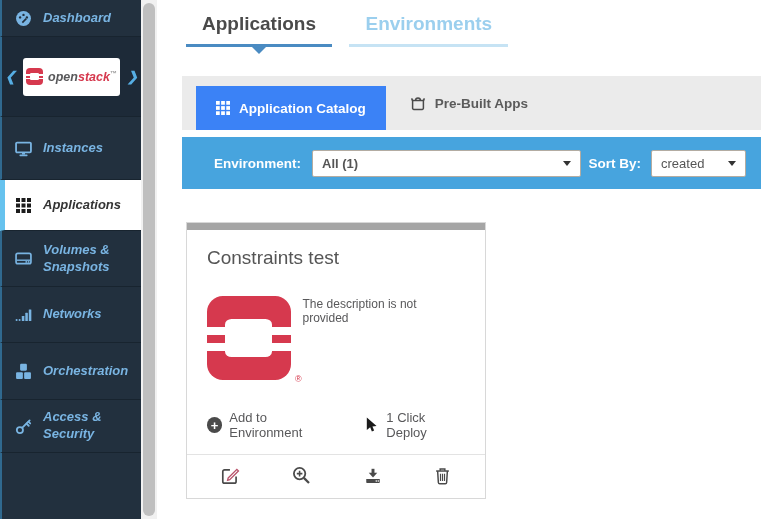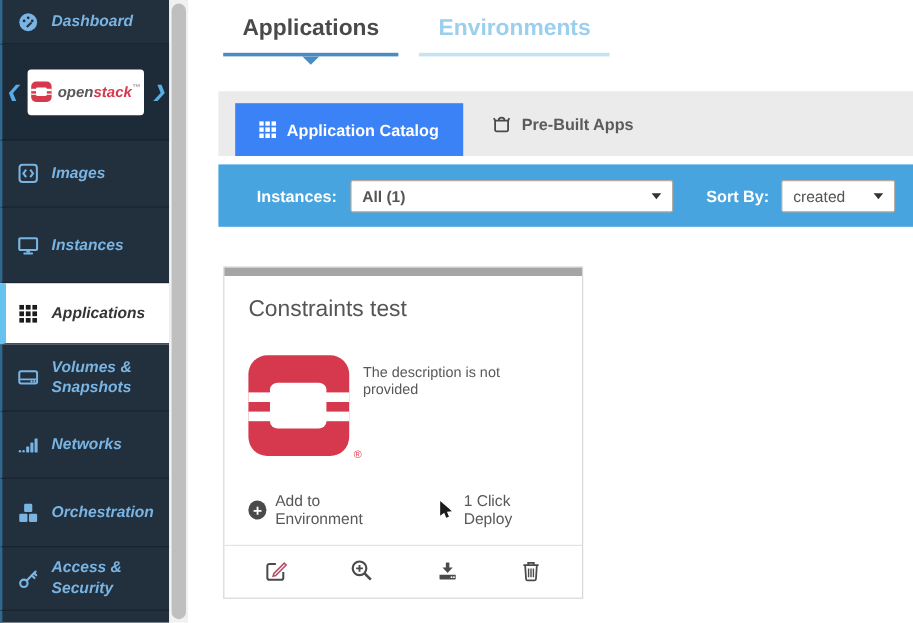--- a/index.html
+++ b/index.html
@@ -83,21 +83,21 @@
                     border-right:4.5px solid transparent; border-top:5.5px solid #333; }
   .sel-cat { margin-left:11px; width:269px;font-weight:bold; }
   .sel-sort { margin:0 15px 0 10px; width:95px; }
 
   
   .card { position:absolute; left:29px; top:222px; width:300px; background:#fff;
           border:1px solid #d8d8d8; }
   .card-strip { height:7px; background:#a5a5a5; }
   .card-title { margin:17px 20px 12px; font-size:19px; color:#555; }
   .card-body { display:flex; margin:27px 20px 0; }
-  .card-desc { font-size:12px; color:#58585a; margin:7px 0 0 12px; }
+  .card-desc { font-size:12px; color:#58585a; margin:1px 0 0 12px; }
   .card-actions { display:flex; align-items:center; margin:30px 20px 14px;
                   font-size:13px; color:#58585a; }
   .action { display:flex; align-items:center; gap:7px; cursor:pointer; }
   .action + .action { margin-left:26px; }
   .plus-circle { width:16px; height:16px; border-radius:50%; background:#4a4a4a;
                  color:#fff; display:flex; align-items:center; justify-content:center;
                  font-size:13px; font-weight:bold; line-height:1; }
   .card-footer { border-top:1px solid #e3e3e3; display:flex;
                  justify-content:space-between; align-items:center;
                  padding:11px 34px 13px; }
@@ -127,30 +127,20 @@
       <span class="oslogo mini">
           <span class="bar bar1"></span>
           <span class="bar bar2"></span>
           <span class="ctr"></span>
         </span>
       <span class="logo-text"><span>open</span><span class="red">stack</span><span class="tm">™</span></span>
     </div>
     <span class="chev">❯</span>
   </div>
 
-  <div class="nav-item ni-1">
-    <span class="nav-icon">
-      <svg width="17" height="17" viewBox="0 0 16 16" fill="none" stroke="currentColor" stroke-width="1.6">
-          <rect x="1.2" y="1.2" width="13.6" height="13.6" rx="2.4"></rect>
-          <path d="M6.4 5 L4.2 8 L6.4 11"></path>
-          <path d="M9.6 5 L11.8 8 L9.6 11"></path>
-        </svg>
-    </span>
-    <span class="nav-label">Images</span>
-  </div>
 
   <div class="nav-item ni-2">
     <span class="nav-icon">
       <svg width="17" height="17" viewBox="0 0 16 16">
           <rect x="1" y="2.4" width="14" height="9.2" rx="1" fill="none" stroke="currentColor" stroke-width="1.7"></rect>
           <rect x="6.6" y="12.1" width="2.8" height="1.6" fill="currentColor"></rect>
           <rect x="4.2" y="13.6" width="7.6" height="1.6" rx="0.6" fill="currentColor"></rect>
         </svg>
     </span>
     <span class="nav-label">Instances</span>
@@ -263,21 +253,21 @@
             <path d="M2.6 5.6 H13.4 V13.2 a1.2 1.2 0 0 1 -1.2 1.2 H3.8 a1.2 1.2 0 0 1 -1.2 -1.2 Z"></path>
             <path d="M5.6 5.4 a2.4 2.4 0 0 1 4.8 0"></path>
             <path d="M2.6 5.6 L1.6 3.4 M13.4 5.6 L14.4 3.4"></path>
           </svg>
       </span>
       <span>Pre-Built Apps</span>
     </div>
   </div>
 
   <div class="filter-bar">
-    <span class="fb-label first">Instances:</span>
+    <span class="fb-label first">Environment:</span>
     <div class="fselect sel-cat">
       <span>All (1)</span>
       <span class="caret"></span>
     </div>
     <span class="fb-label sort">Sort By:</span>
     <div class="fselect sel-sort">
       <span>created</span>
       <span class="caret"></span>
     </div>
   </div>

